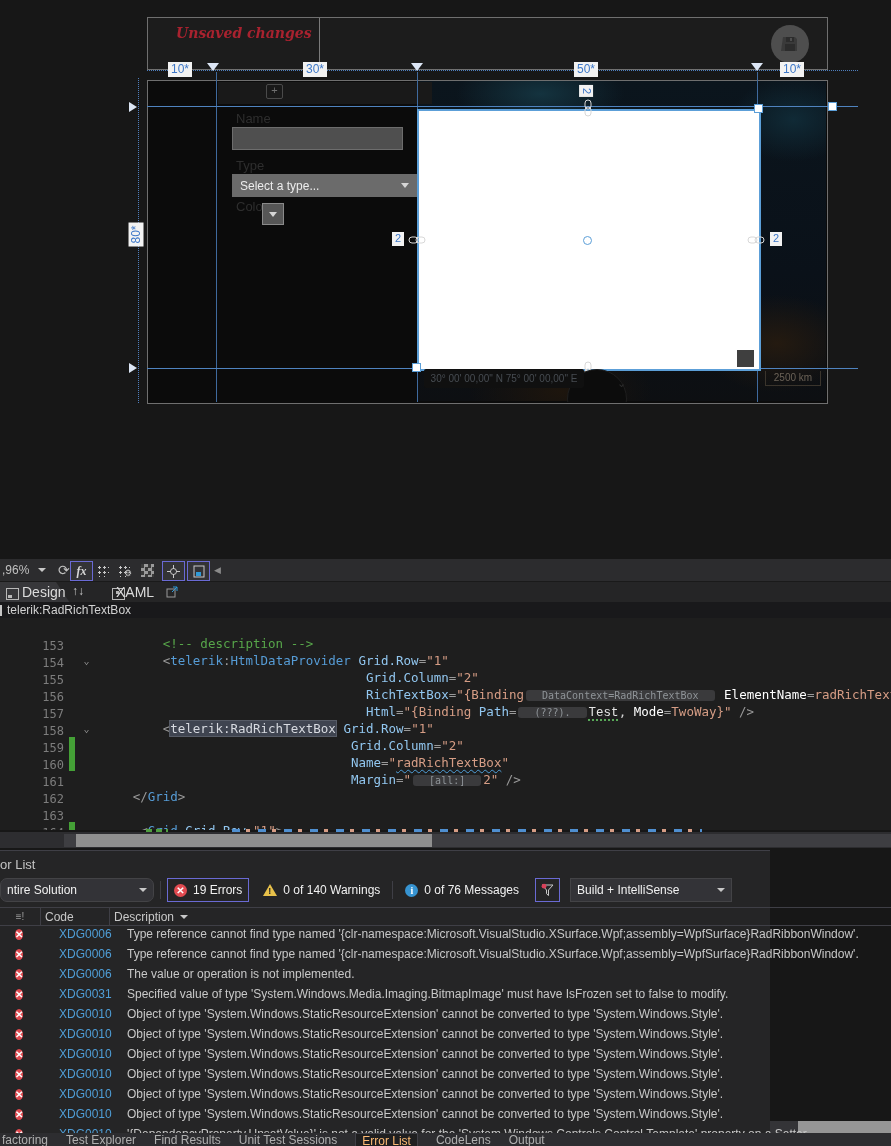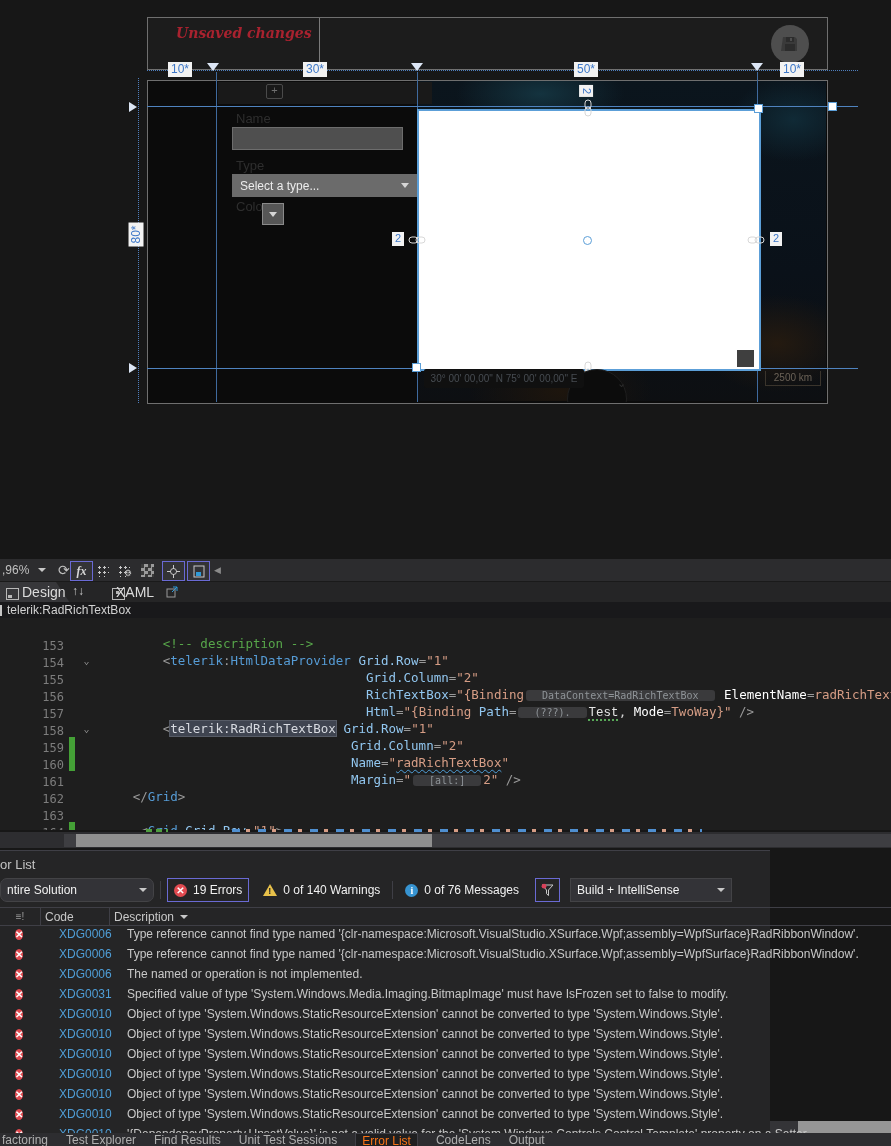--- a/index.html
+++ b/index.html
@@ -126,21 +126,21 @@
            display:flex;font-size:12px;color:#c8c8c8;align-items:center;}
   .hc{height:100%;display:flex;align-items:center;border-right:1px solid #3f3f46;}
   #errrows{left:0;top:73px;width:891px;height:209px;overflow:hidden;}
   .erow{display:flex;height:20px;align-items:center;font-size:12px;}
   .cell-sev{width:40px;padding-left:15px;flex:none;}
   .cell-code{width:64px;padding-left:4px;color:#4f9ed7;flex:none;}
   .cell-desc{padding-left:4px;color:#c8c8c8;white-space:nowrap;overflow:hidden;}
   #errtabs{left:0;top:282px;width:891px;height:14px;background:#2d2d30;display:flex;align-items:center;
            gap:18px;padding-left:2px;font-size:12px;color:#b0b0b0;}
   .etab{white-space:nowrap;}
-  .etab.active{color:#f97316;background:#1f1f20;border:1px solid #3f3f46;border-bottom:none;padding:0 6px;}
+  .etab.active{color:#fdba74;background:#1f1f20;border:1px solid #3f3f46;border-bottom:none;padding:0 6px;}
   svg{display:block;}
 </style>
 </head>
 <body>
 
 <div id="app">
 
   <div class="abs" id="ribbon">
     <div class="abs" id="unsaved">Unsaved changes</div>
     <div class="abs" id="ribbon-divider"></div>
@@ -375,21 +375,21 @@
           <span class="cell-desc">Type reference cannot find type named '{clr-namespace:Microsoft.VisualStudio.XSurface.Wpf;assembly=WpfSurface}RadRibbonWindow'.</span>
         </div>
         <div class="erow">
           <span class="cell-sev"><span class="err-ico">✕</span></span>
           <span class="cell-code">XDG0006</span>
           <span class="cell-desc">Type reference cannot find type named '{clr-namespace:Microsoft.VisualStudio.XSurface.Wpf;assembly=WpfSurface}RadRibbonWindow'.</span>
         </div>
         <div class="erow">
           <span class="cell-sev"><span class="err-ico">✕</span></span>
           <span class="cell-code">XDG0006</span>
-          <span class="cell-desc">The named or operation is not implemented.</span>
+          <span class="cell-desc">The value or operation is not implemented.</span>
         </div>
         <div class="erow">
           <span class="cell-sev"><span class="err-ico">✕</span></span>
           <span class="cell-code">XDG0031</span>
           <span class="cell-desc">Specified value of type 'System.Windows.Media.Imaging.BitmapImage' must have IsFrozen set to false to modify.</span>
         </div>
         <div class="erow">
           <span class="cell-sev"><span class="err-ico">✕</span></span>
           <span class="cell-code">XDG0010</span>
           <span class="cell-desc">Object of type 'System.Windows.StaticResourceExtension' cannot be converted to type 'System.Windows.Style'.</span>

